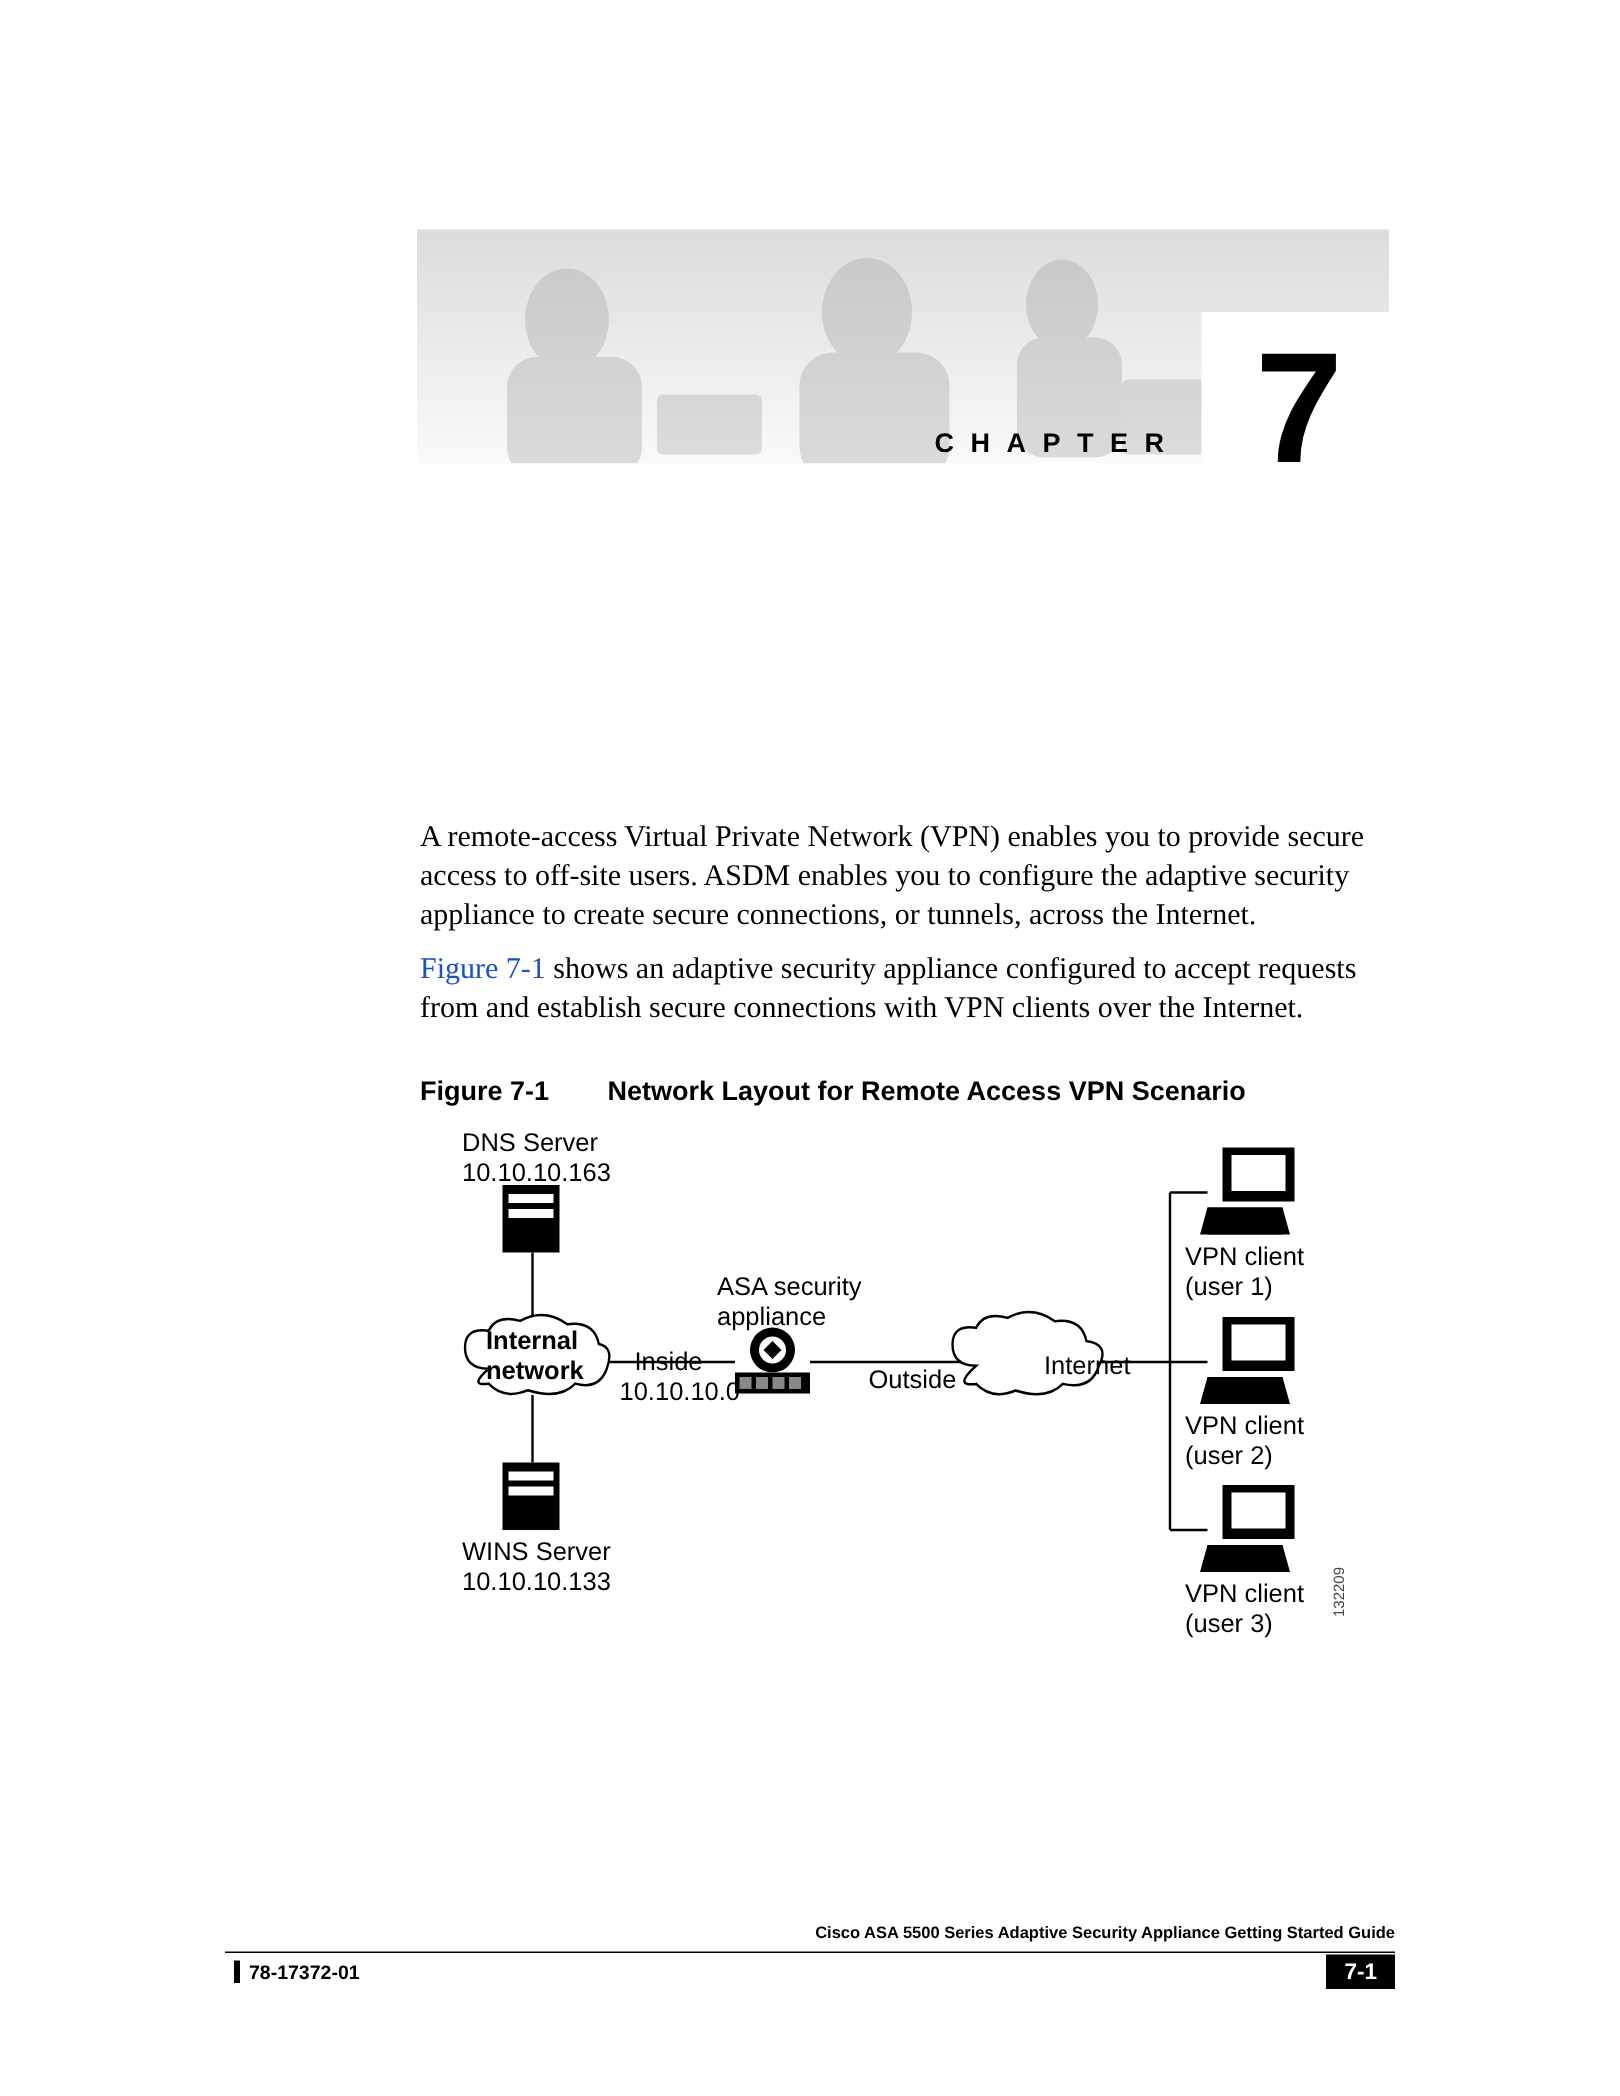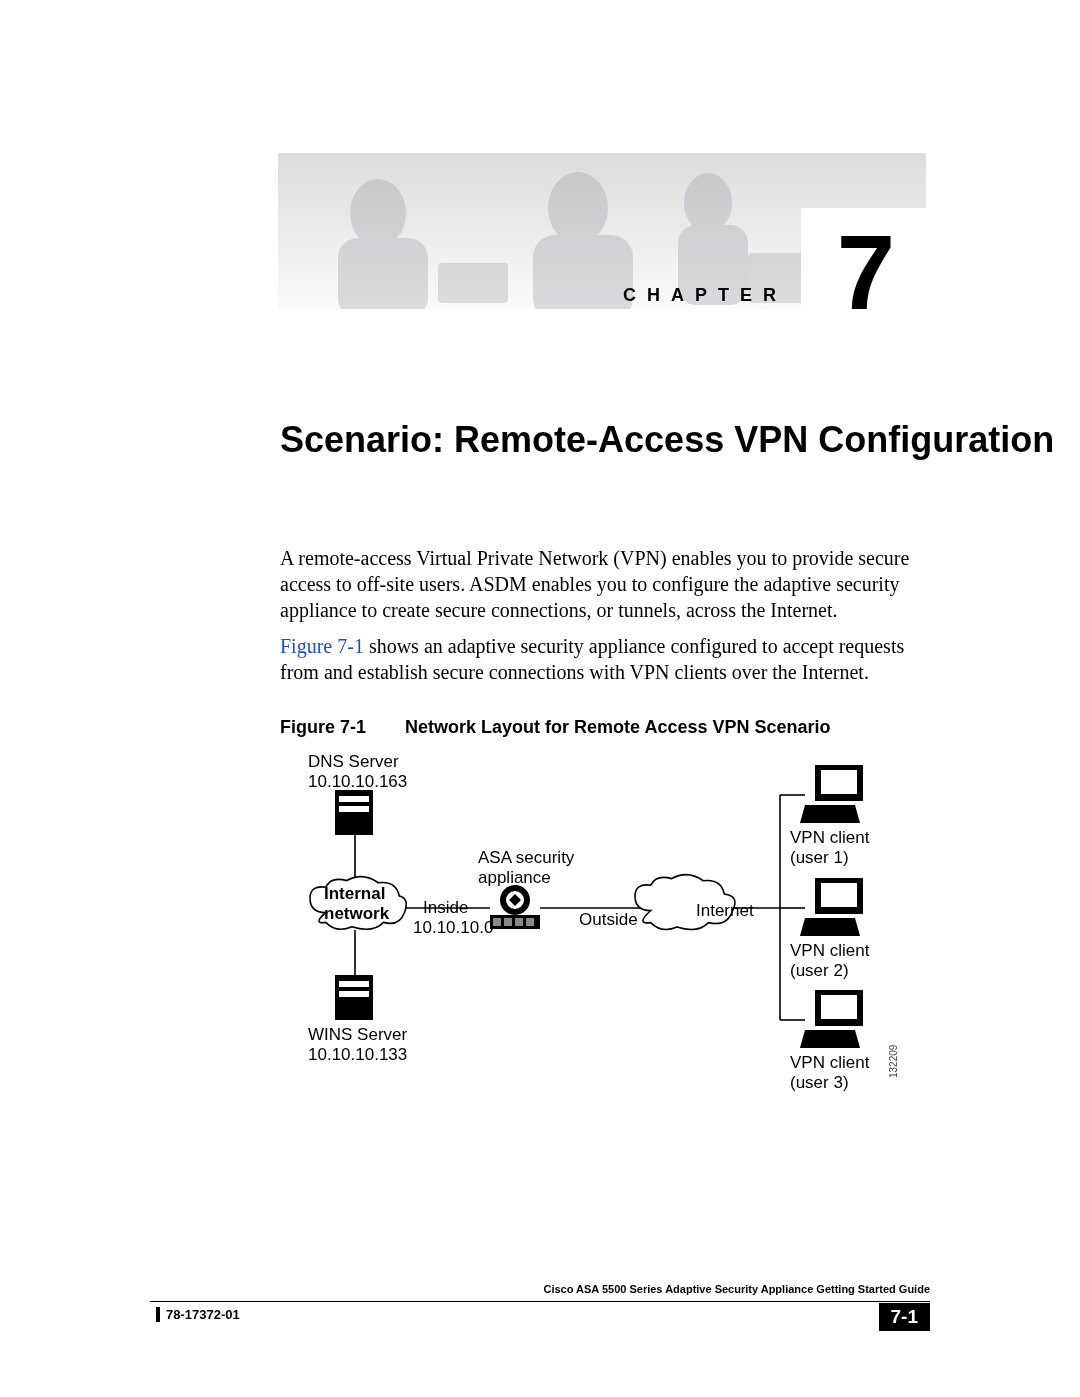--- a/index.html
+++ b/index.html
@@ -125,21 +125,21 @@
     border-left: 4px solid #000000;
     padding-left: 6px;
   }
   .footer-page {
     position: absolute;
     right: 0;
     top: 2px;
     background: #000;
     color: #fff;
     font-weight: bold;
-    font-size: 19px;
+    font-size: 15px;
     padding: 3px 12px;
   }
 </style>
 </head>
 <body>
 
 <div class="page">
 
   <div class="banner">
     <svg width="648" height="156" viewBox="0 0 648 156">
@@ -159,21 +159,20 @@
     </svg>
   </div>
 
   <div class="chapter-word">
     <span>CHAPTER</span>
   </div>
   <div class="chapter-box">
     <span>7</span>
   </div>
 
-  <h1 class="title">Scenario: Remote-Access VPN Configuration</h1>
 
   <div class="body-copy">
     <p>A remote-access Virtual Private Network (VPN) enables you to provide secure access to off-site users. ASDM enables you to configure the adaptive security appliance to create secure connections, or tunnels, across the Internet.</p>
     <p>
       <span class="figref">Figure 7-1</span><span> shows an adaptive security appliance configured to accept requests from and establish secure connections with VPN clients over the Internet.</span>
     </p>
   </div>
 
   <div class="figure-caption">
     <span class="capnum">Figure 7-1</span>

